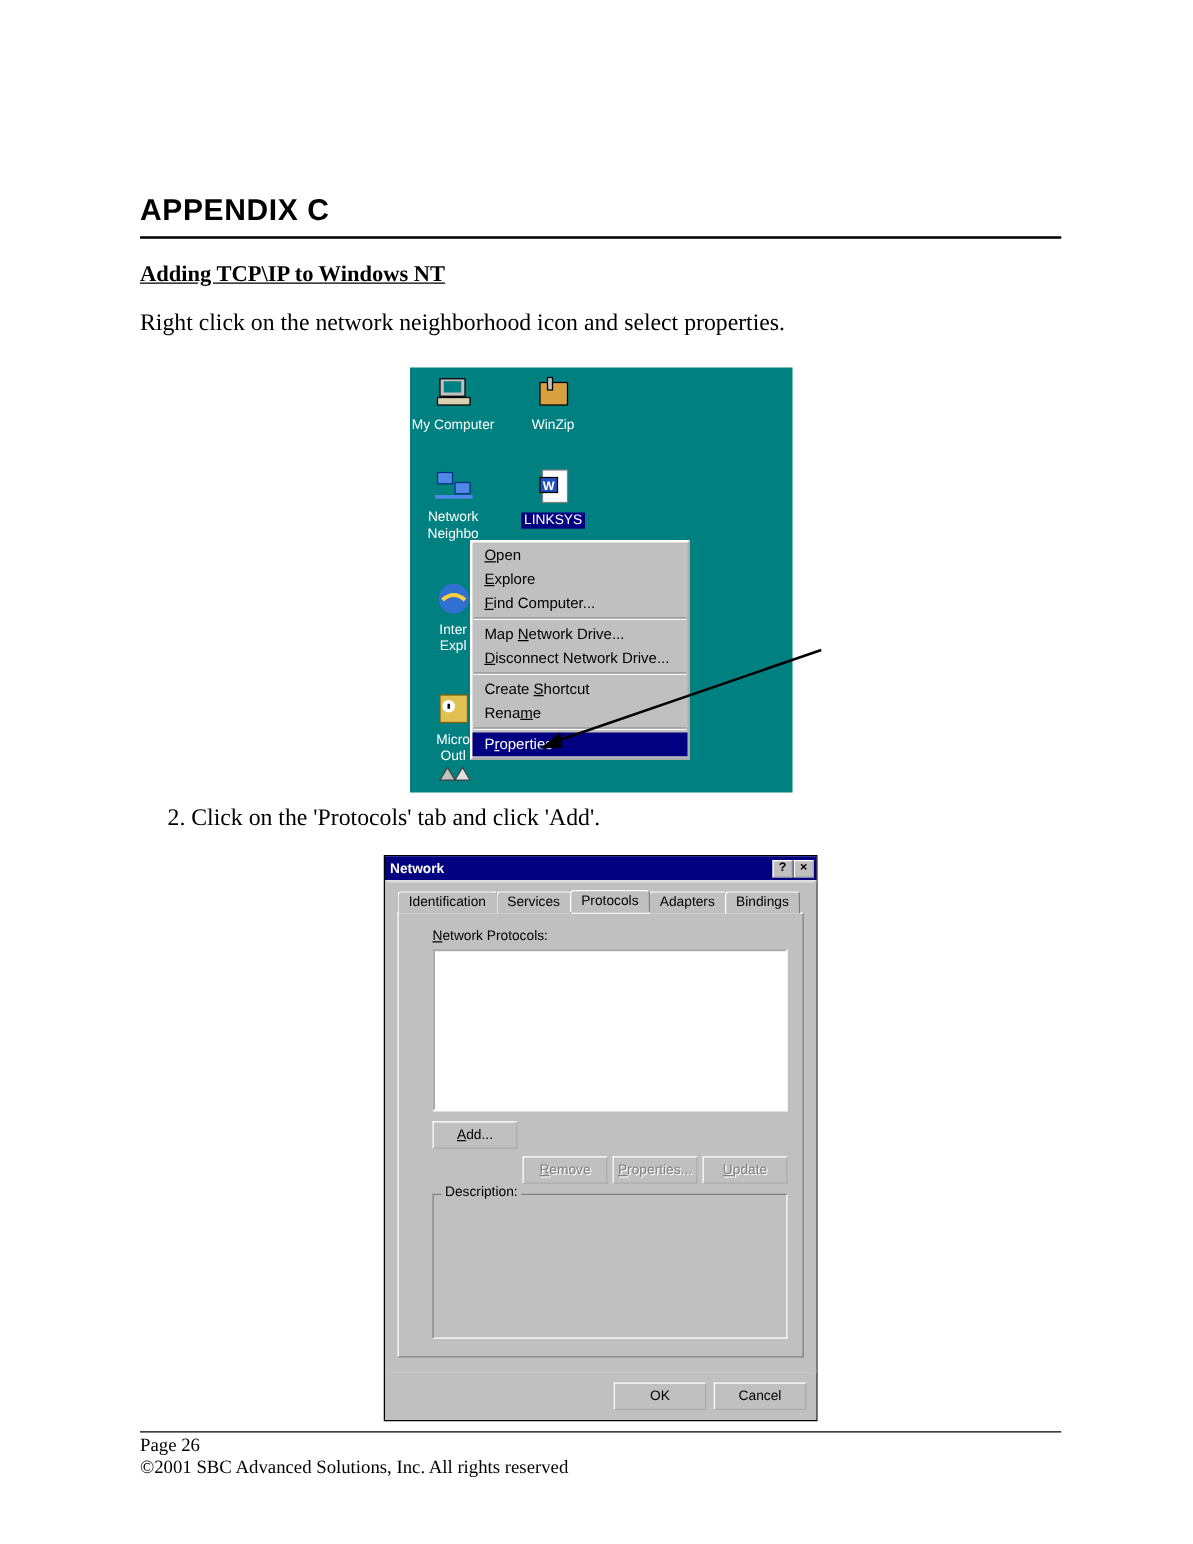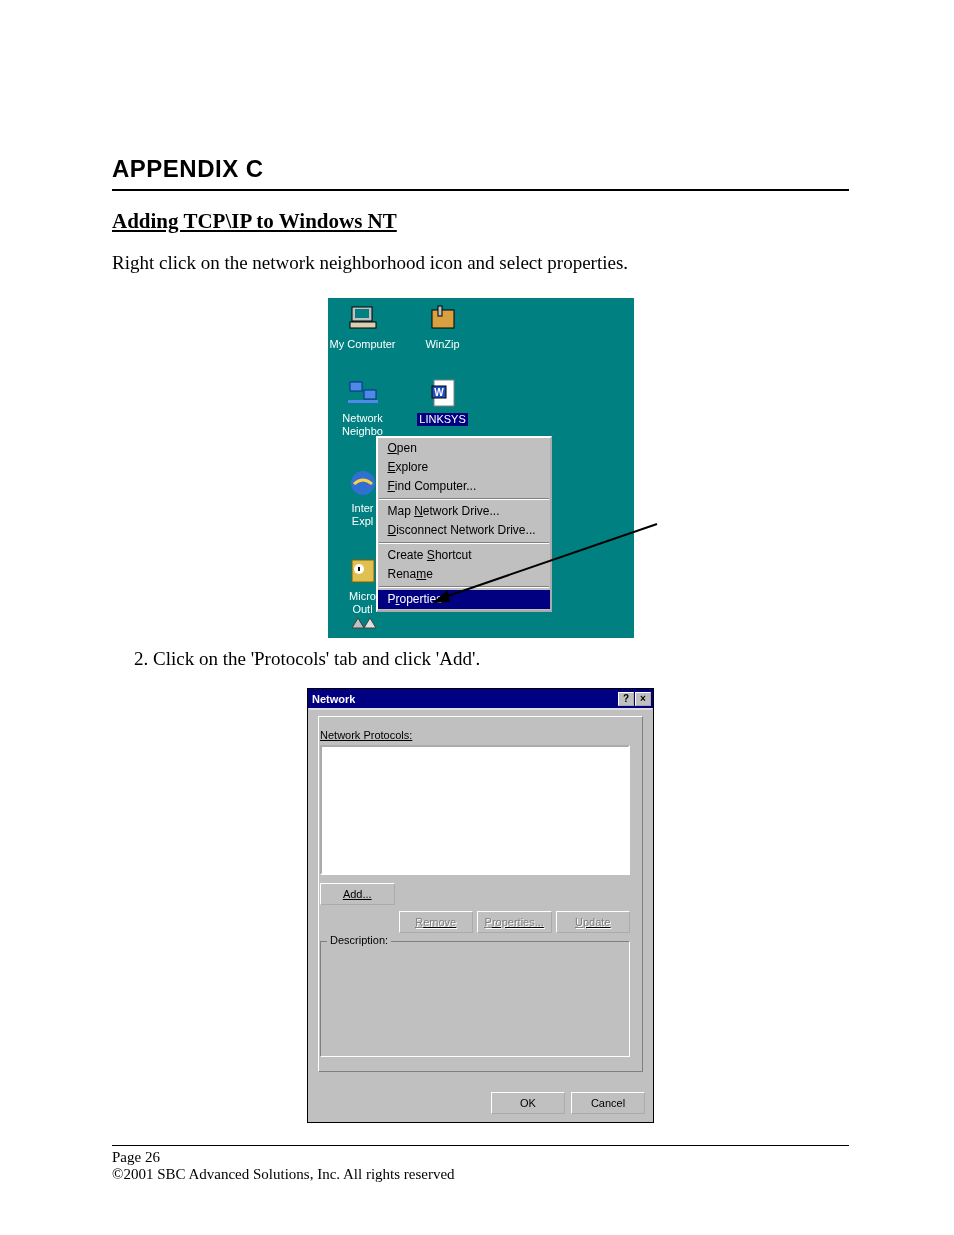--- a/index.html
+++ b/index.html
@@ -22,21 +22,21 @@
     margin-bottom: 6px;
   }
   .h-rule {
     border: none;
     border-top: 2px solid #000;
     margin-bottom: 18px;
   }
   .section-title {
     font-weight: bold;
     text-decoration: underline;
-    font-size: 21px;
+    font-size: 18px;
     margin-bottom: 18px;
   }
   .body-text {
     font-size: 19px;
     margin-bottom: 24px;
   }
   .step-text {
     font-size: 19px;
     margin-left: 22px;
     margin-bottom: 18px;
@@ -185,24 +185,23 @@
     padding-bottom: 3px;
     z-index: 2;
   }
   .tab:not(.active) {
     border-top-color: #fff;
     border-left-color: #fff;
   }
   .tabpage {
     border: 1px solid;
     border-color: #fff #808080 #808080 #fff;
-    padding: 12px 12px 14px 1px;
+    padding: 12px 12px 14px 27px;
     min-height: 350px;
     position: relative;
-    text-decoration: underline;
   }
   .tabpage .lbl { margin-bottom: 4px; }
   .listbox {
     width: 100%;
     height: 130px;
     background: #fff;
     border: 2px inset #fff;
     margin-bottom: 8px;
   }
   .btnrow {
@@ -363,20 +362,27 @@
 
   <div class="dialog">
     <div class="titlebar">
       <span>Network</span>
       <div class="btns">
         <div class="tbtn">?</div>
         <div class="tbtn">×</div>
       </div>
     </div>
     <div class="dlgbody">
+      <div class="tabs">
+        <div class="tab">Identification</div>
+        <div class="tab">Services</div>
+        <div class="tab active">Protocols</div>
+        <div class="tab">Adapters</div>
+        <div class="tab">Bindings</div>
+      </div>
       <div class="tabpage">
         <div class="lbl"><span class="ul2">N</span>etwork Protocols:</div>
         <div class="listbox"></div>
         <div class="btnrow">
           <button class="wbtn"><span class="ul2">A</span>dd...</button>
           <button class="wbtn disabled"><span class="ul2">R</span>emove</button>
           <button class="wbtn disabled"><span class="ul2">P</span>roperties...</button>
           <button class="wbtn disabled"><span class="ul2">U</span>pdate</button>
         </div>
         <div class="descbox">

